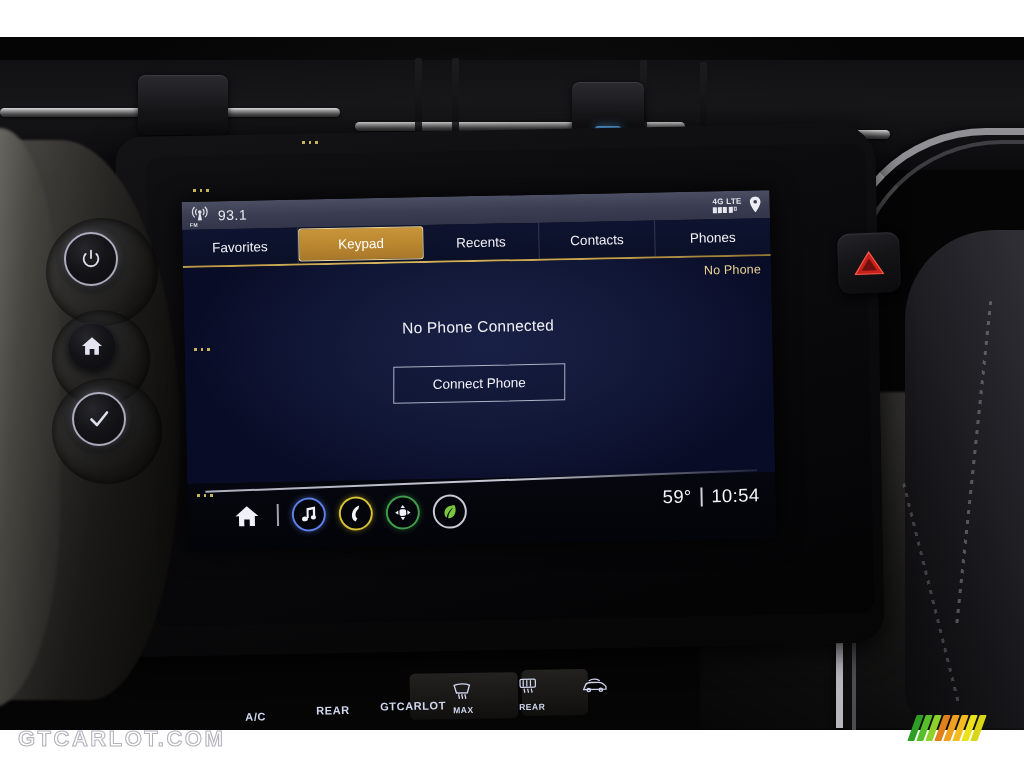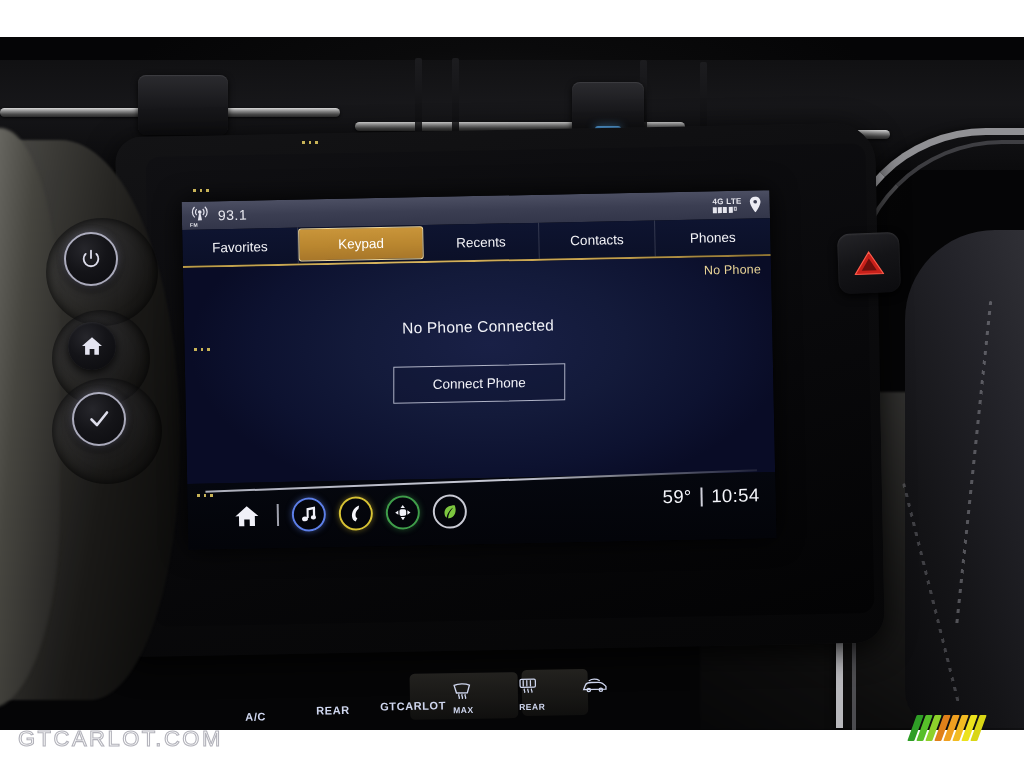--- a/index.html
+++ b/index.html
@@ -246,21 +246,21 @@
   .cl-icon svg{ display:block; }
   .cl-sub{ position:absolute; color:#cfd6ee; font-size:8.5px; letter-spacing:.5px; font-weight:bold; }
   .cl-panel{
     position:absolute; border-radius:5px;
     background:linear-gradient(180deg,rgba(60,58,52,.55),rgba(26,25,22,.5));
   }
 
   
   .wm-left{
     position:absolute; left:18px; top:726px;
-    font-size:22px; letter-spacing:2.5px; font-weight:normal;
+    font-size:22px; letter-spacing:2.5px; font-weight:bold;
     color:transparent;
     -webkit-text-stroke:1.1px #b3b3bb;
     font-family:"Liberation Sans", sans-serif;
   }
   .wm-right{
     position:absolute; right:16px; top:714px; width:96px; height:28px;
     display:flex; gap:2px; align-items:center; transform:skewX(-20deg);
   }
   .wm-right span{ display:block; width:7px; height:26px; border-radius:1px; }
 </style>

